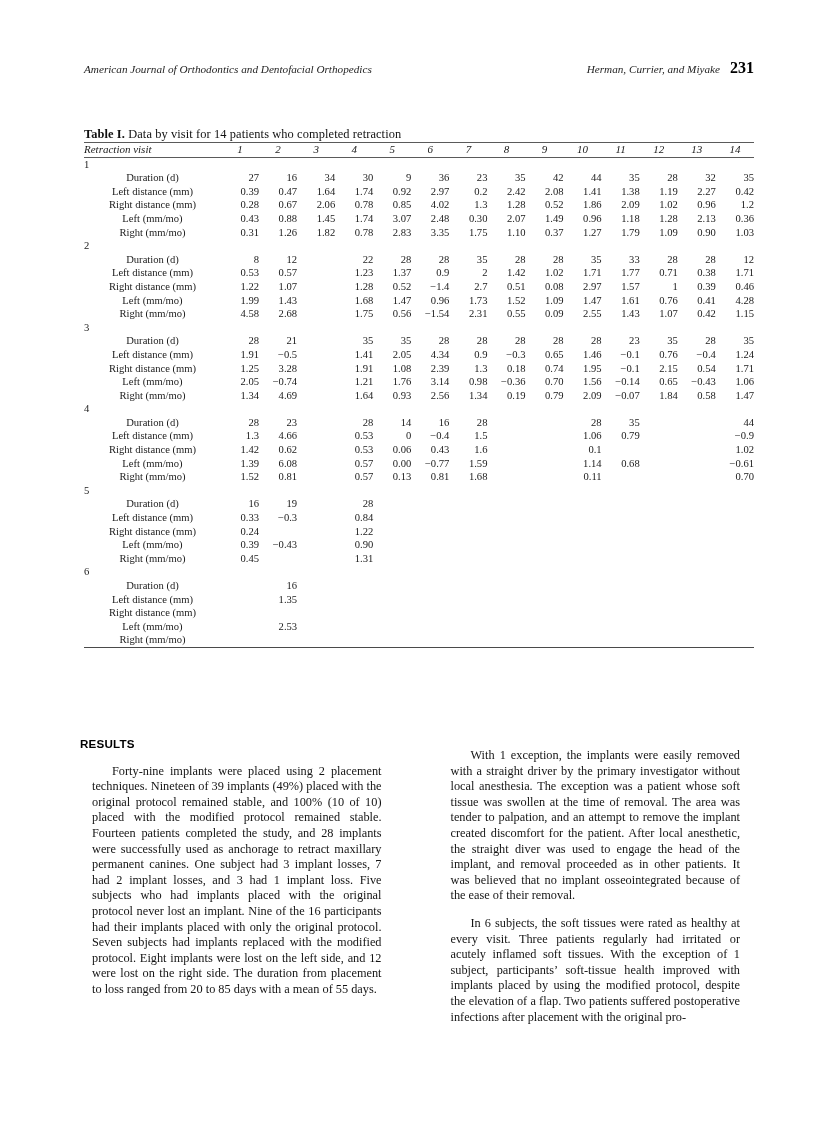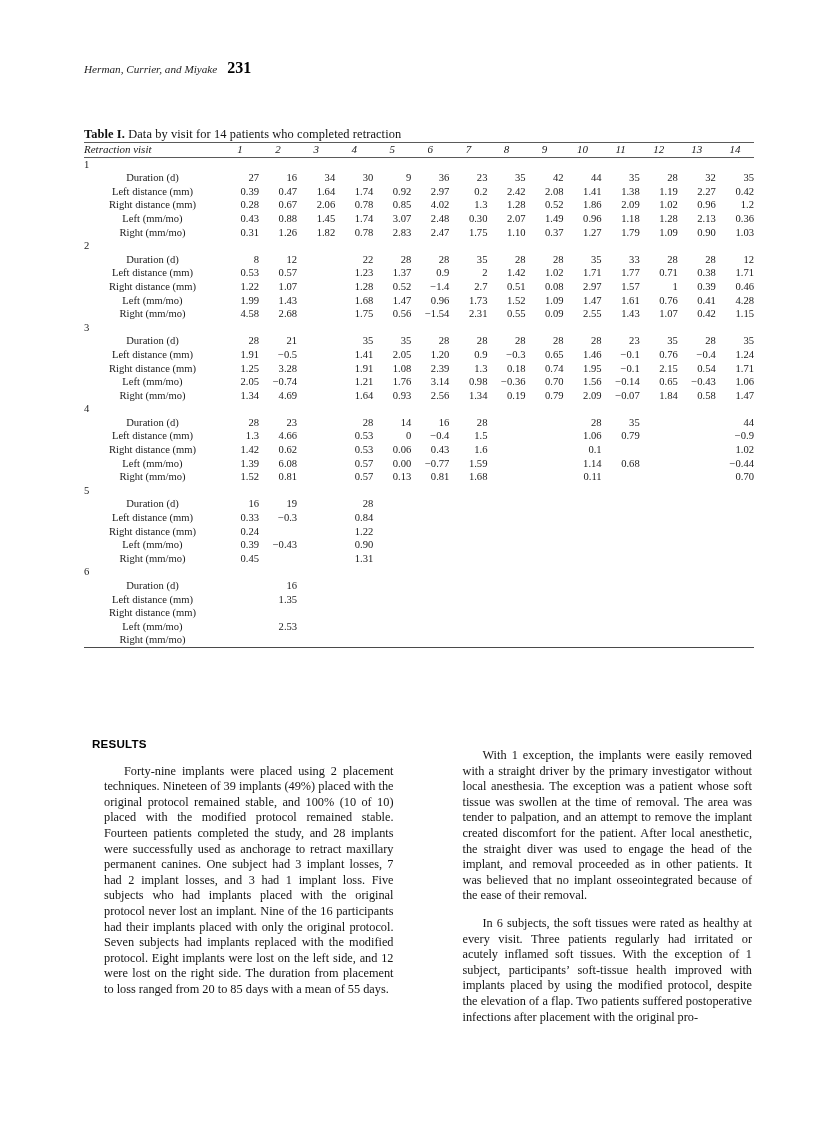--- a/index.html
+++ b/index.html
@@ -120,21 +120,21 @@
     text-align: right;
     padding-right: 7px;
     white-space: nowrap;
   }
   .datarow td { padding-top: 1.1px; padding-bottom: 1.1px; }
   .last-in-group td { padding-bottom: 2px; }
 
   
   .body-cols {
     position: absolute;
-    left: 92px;
+    left: 80px;
     top: 736px;
     width: 672px;
     display: flex;
     gap: 45px;
   }
   .col {
     width: 322px;
     font-size: 12.3px;
     line-height: 15.6px;
     text-align: justify;
@@ -155,20 +155,21 @@
     hyphens: manual;
   }
 </style>
 </head>
 <body>
 
 <div class="page">
 
   <div class="runhead">
     <div class="runhead-row">
+      <span class="runhead-left">American Journal of Orthodontics and Dentofacial Orthopedics</span>
       <span class="runhead-right">
         <span>Herman, Currier, and Miyake</span><span class="page-number">231</span>
       </span>
     </div>
   </div>
 
   <div class="table-wrap">
     <div class="table-caption">
       <span class="tbl-label">Table I.</span>
       <span class="tbl-title">Data by visit for 14 patients who completed retraction</span>
@@ -283,21 +284,21 @@
             <td class="val">2.13</td>
             <td class="val">0.36</td>
           </tr>
           <tr class="datarow last-in-group">
             <td class="rowlabel">Right (mm/mo)</td>
             <td class="val">0.31</td>
             <td class="val">1.26</td>
             <td class="val">1.82</td>
             <td class="val">0.78</td>
             <td class="val">2.83</td>
-            <td class="val">2.47</td>
+            <td class="val">3.35</td>
             <td class="val">1.75</td>
             <td class="val">1.10</td>
             <td class="val">0.37</td>
             <td class="val">1.27</td>
             <td class="val">1.79</td>
             <td class="val">1.09</td>
             <td class="val">0.90</td>
             <td class="val">1.03</td>
           </tr>
           <tr class="group-num-row">
@@ -410,21 +411,21 @@
             <td class="val">28</td>
             <td class="val">35</td>
           </tr>
           <tr class="datarow">
             <td class="rowlabel">Left distance (mm)</td>
             <td class="val">1.91</td>
             <td class="val">−0.5</td>
             <td class="val"></td>
             <td class="val">1.41</td>
             <td class="val">2.05</td>
-            <td class="val">1.20</td>
+            <td class="val">4.34</td>
             <td class="val">0.9</td>
             <td class="val">−0.3</td>
             <td class="val">0.65</td>
             <td class="val">1.46</td>
             <td class="val">−0.1</td>
             <td class="val">0.76</td>
             <td class="val">−0.4</td>
             <td class="val">1.24</td>
           </tr>
           <tr class="datarow">
@@ -541,21 +542,21 @@
             <td class="val">0.57</td>
             <td class="val">0.00</td>
             <td class="val">−0.77</td>
             <td class="val">1.59</td>
             <td class="val"></td>
             <td class="val"></td>
             <td class="val">1.14</td>
             <td class="val">0.68</td>
             <td class="val"></td>
             <td class="val"></td>
-            <td class="val">−0.44</td>
+            <td class="val">−0.61</td>
           </tr>
           <tr class="datarow last-in-group">
             <td class="rowlabel">Right (mm/mo)</td>
             <td class="val">1.52</td>
             <td class="val">0.81</td>
             <td class="val"></td>
             <td class="val">0.57</td>
             <td class="val">0.13</td>
             <td class="val">0.81</td>
             <td class="val">1.68</td>

